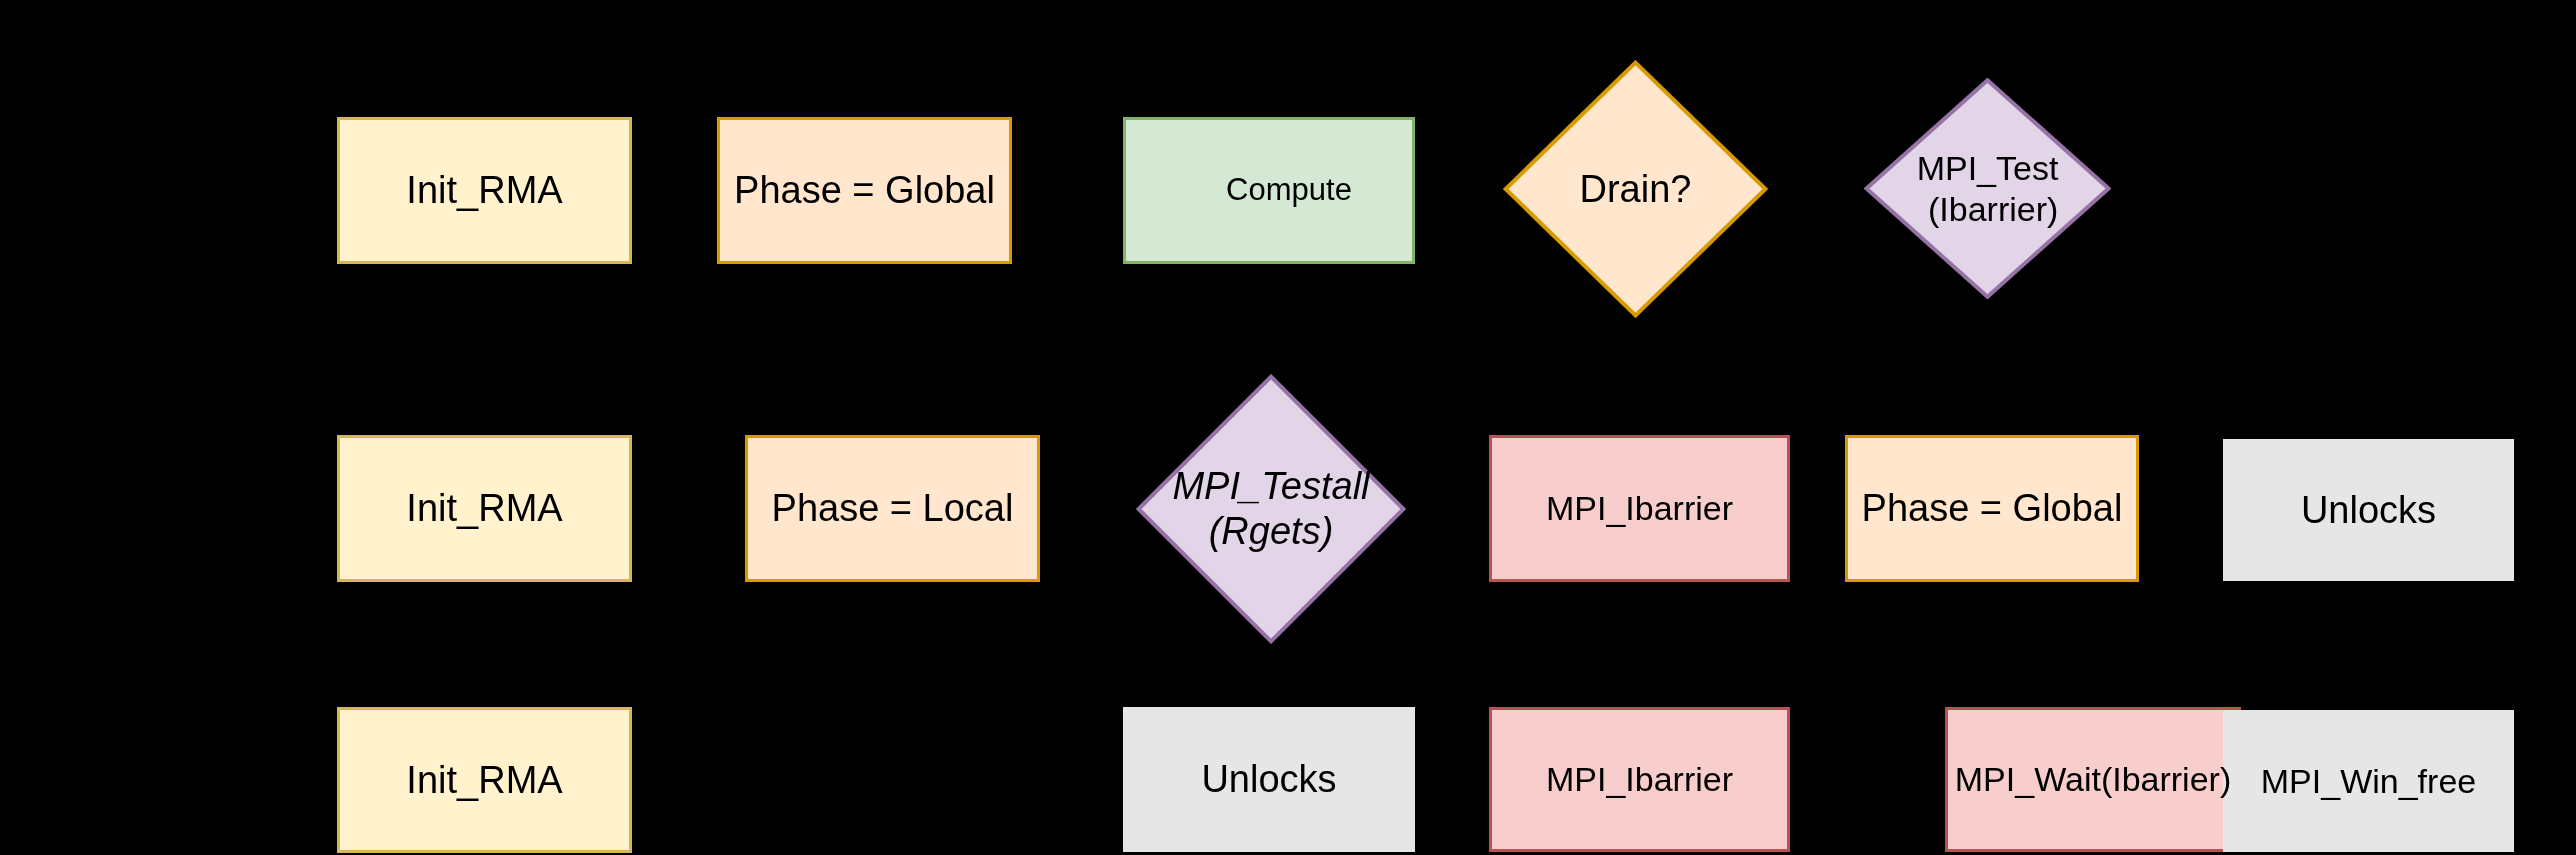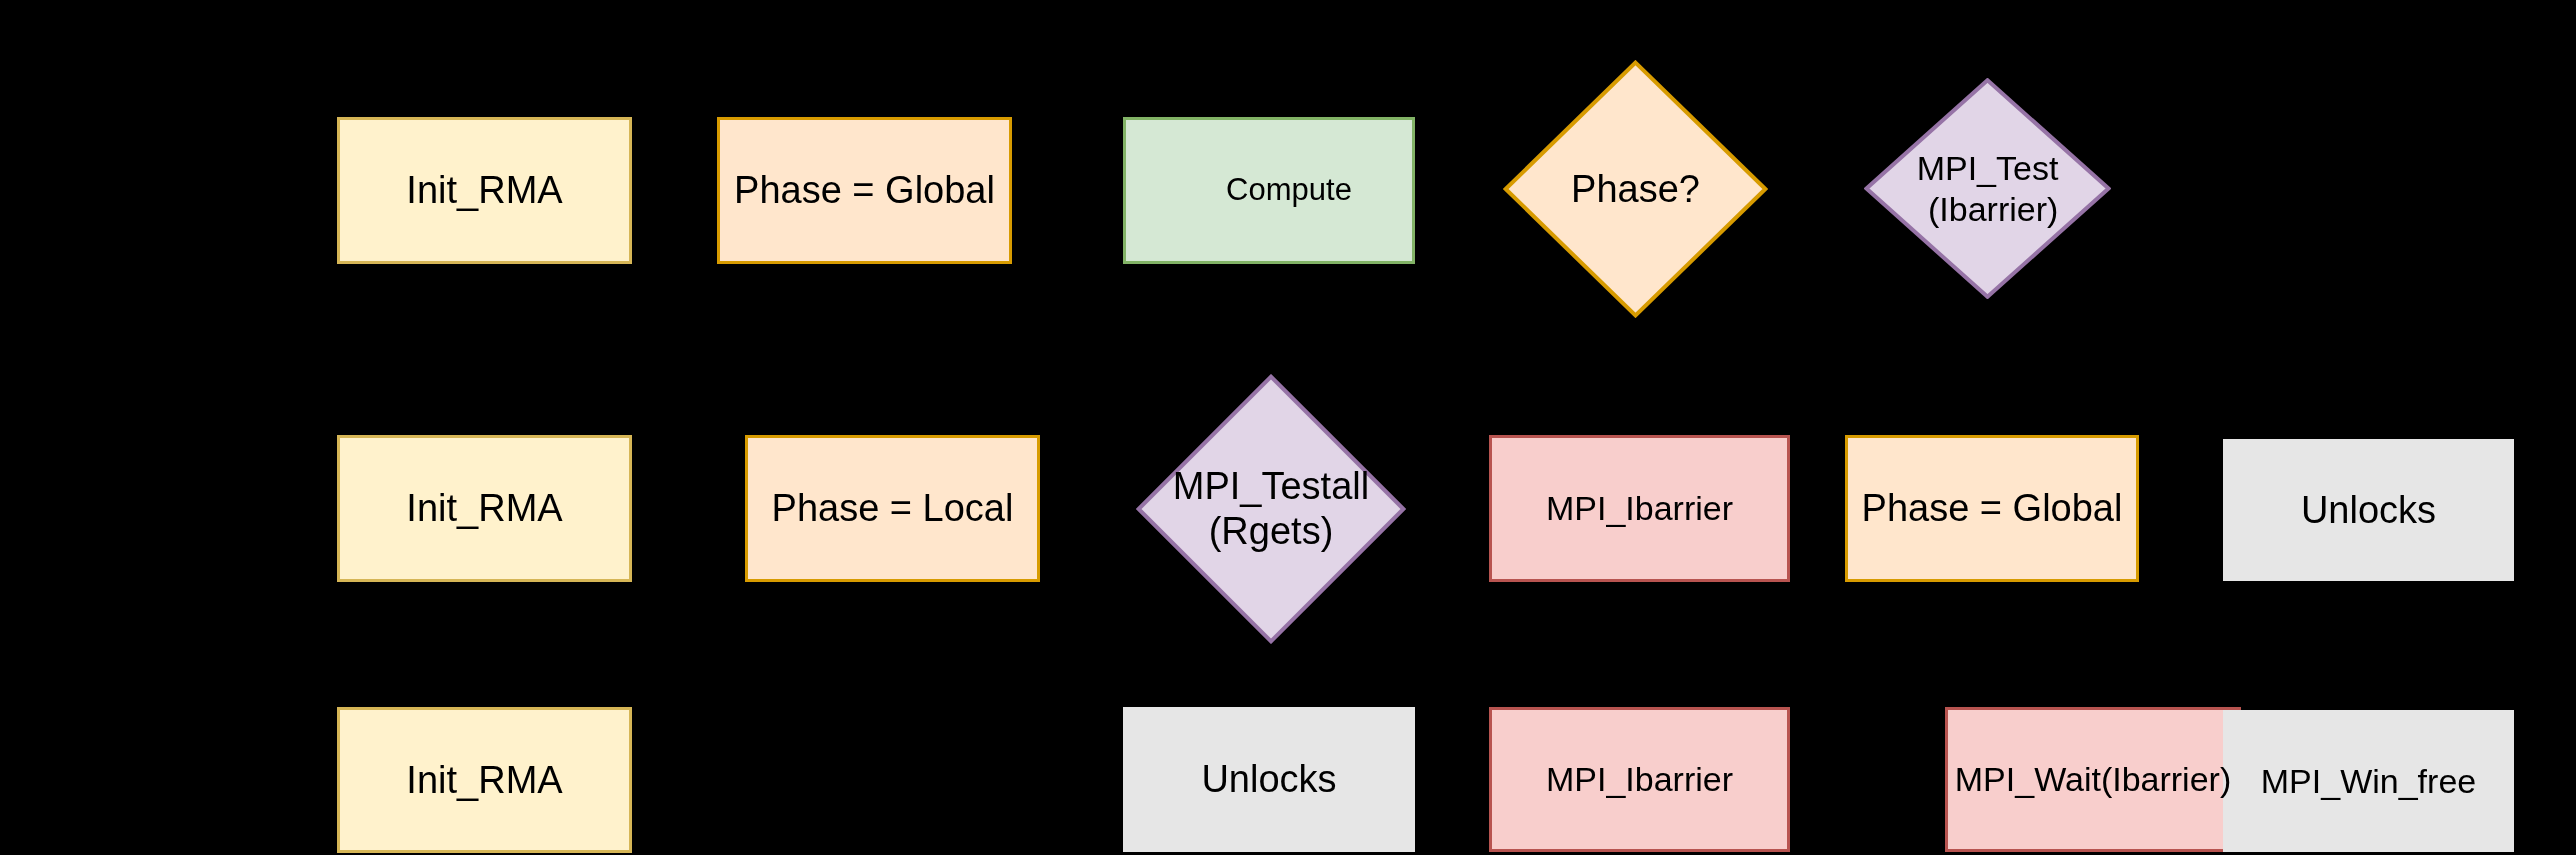--- a/index.html
+++ b/index.html
@@ -41,21 +41,21 @@
   
   #n-init-rma-1   {left:337px;  top:117px; width:295px; height:147px;}
   #n-phase-glob-1 {left:717px;  top:117px; width:295px; height:147px;}
   #n-compute      {left:1123px; top:117px; width:292px; height:147px;}
   #n-phase-q      {left:1503px; top:60px;  width:265px; height:258px;}
   #n-mpi-test     {left:1864px; top:78px;  width:247px; height:221px;}
   #n-drain-q      {left:2247px; top:78px;  width:247px; height:221px;}
   
   #n-init-rma-2   {left:337px;  top:435px; width:295px; height:147px;}
   #n-phase-local  {left:745px;  top:435px; width:295px; height:147px;}
-  #n-mpi-testall  {left:1136px; top:374px; width:270px; height:270px;}
+  #n-mpi-testall  {left:1136px; top:374px; width:270px; height:270px;font-style:italic;}
   #n-ibarrier-2   {left:1489px; top:435px; width:301px; height:147px;}
   #n-phase-glob-2 {left:1845px; top:435px; width:294px; height:147px;}
   #n-unlocks-2    {left:2223px; top:439px; width:291px; height:142px;}
   
   #n-init-rma-3   {left:337px;  top:707px; width:295px; height:146px;}
   #n-unlocks-3    {left:1123px; top:707px; width:292px; height:145px;}
   #n-ibarrier-3   {left:1489px; top:707px; width:301px; height:145px;}
   #n-mpi-wait     {left:1945px; top:707px; width:296px; height:145px;}
   #n-win-free     {left:2223px; top:710px; width:291px; height:142px;}
 </style>
@@ -73,21 +73,21 @@
   </div>
 
   <div class="node rect fs-sm" id="n-compute" style="--fill: #D5E8D4; --stroke: #82B366;">
     <span class="lbl">Compute</span>
   </div>
 
   <div class="node diamond fs-lg" id="n-phase-q" style="--fill: #FFE6CC; --stroke: #D79B00;">
     <svg viewBox="0 0 100 100" preserveAspectRatio="none">
       <polygon points="50,1 99,50 50,99 1,50" vector-effect="non-scaling-stroke"></polygon>
     </svg>
-    <span class="lbl">Phase?</span>
+    <span class="lbl">Drain?</span>
   </div>
 
   <div class="node diamond fs-md" id="n-mpi-test" style="--fill: #E1D5E7; --stroke: #9673A6;">
     <svg viewBox="0 0 100 100" preserveAspectRatio="none">
       <polygon points="50,1 99,50 50,99 1,50" vector-effect="non-scaling-stroke"></polygon>
     </svg>
     <span class="lbl">
       <span>MPI_Test</span><br>
       <span>(Ibarrier)</span>
     </span>

